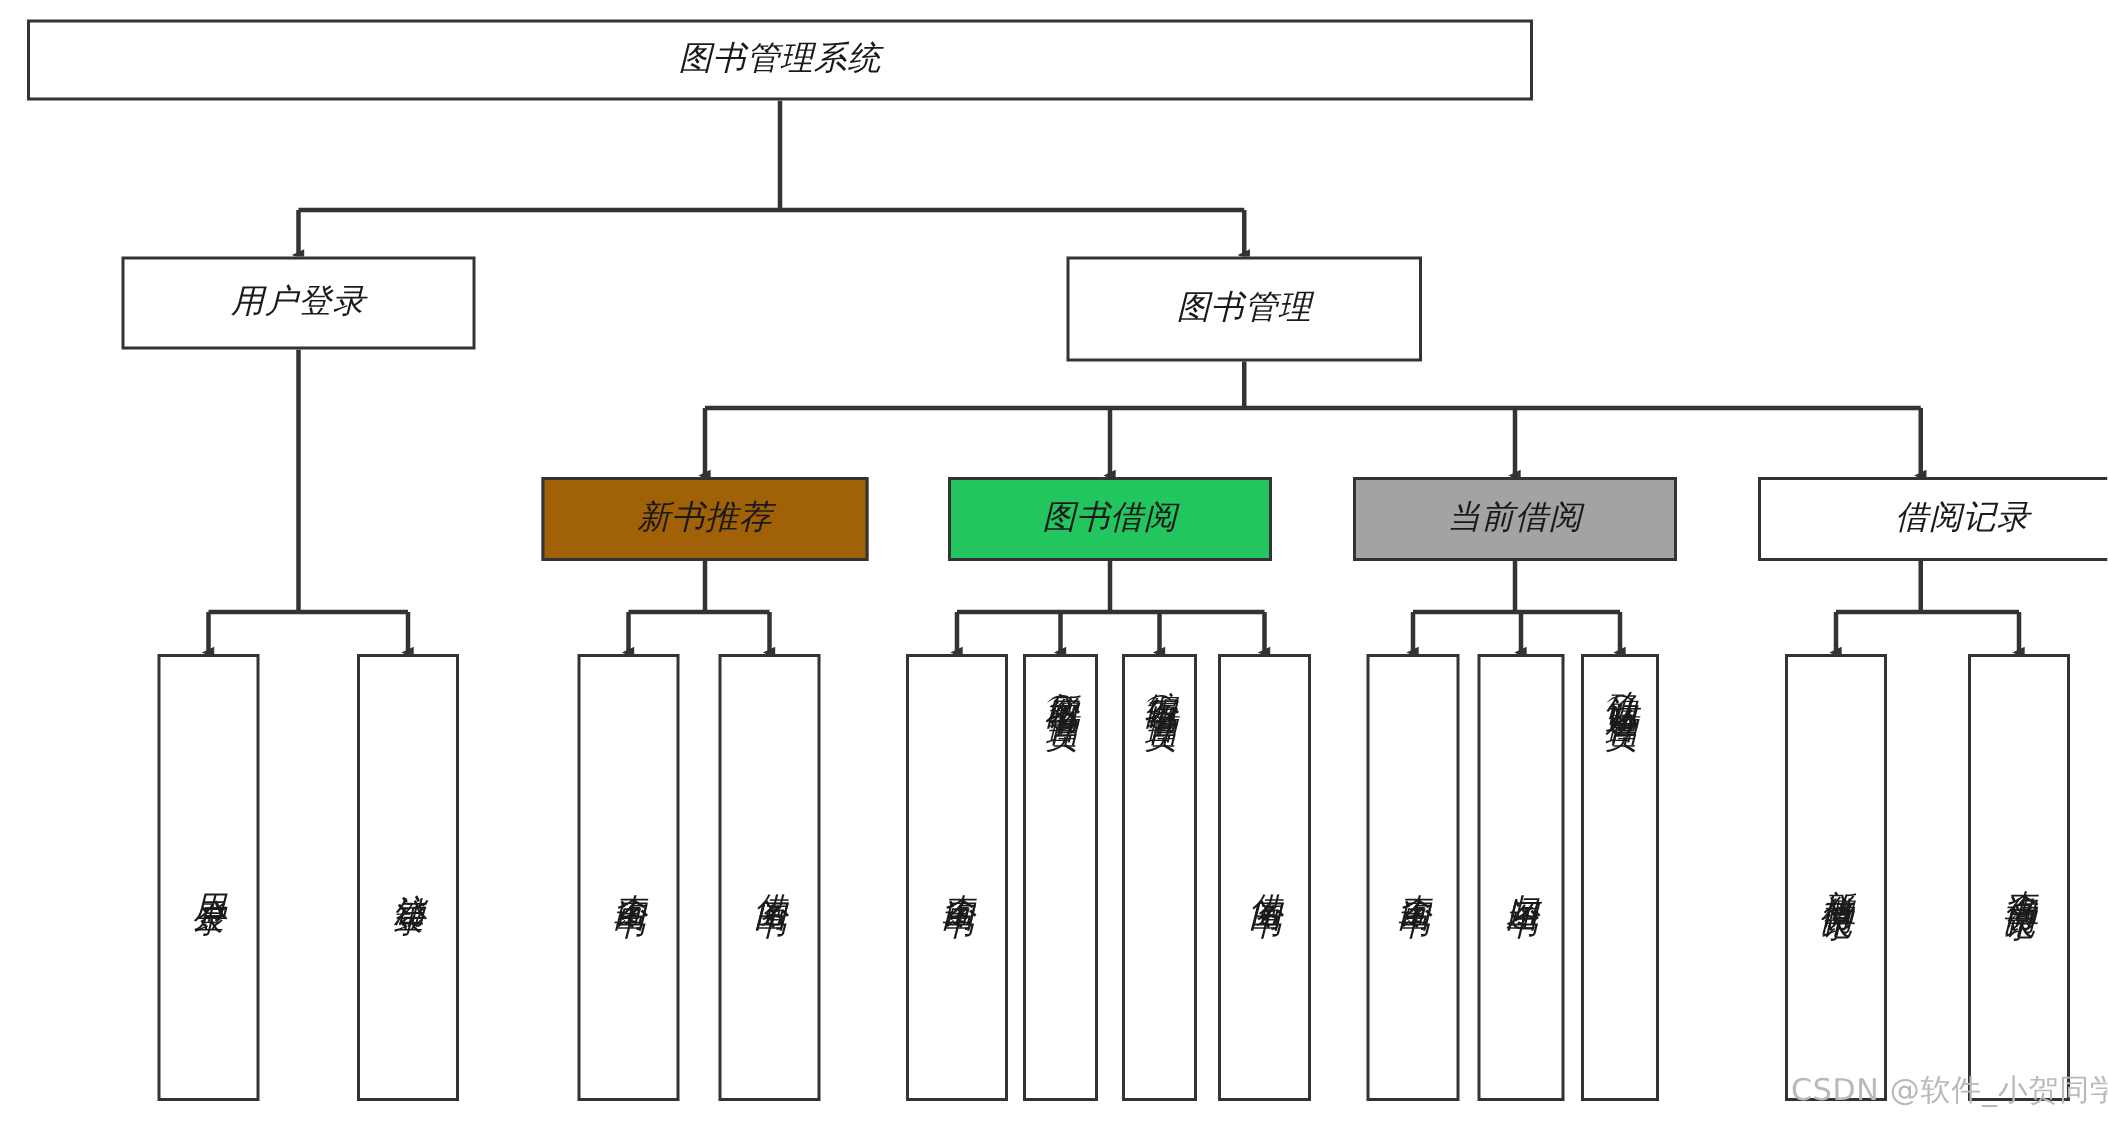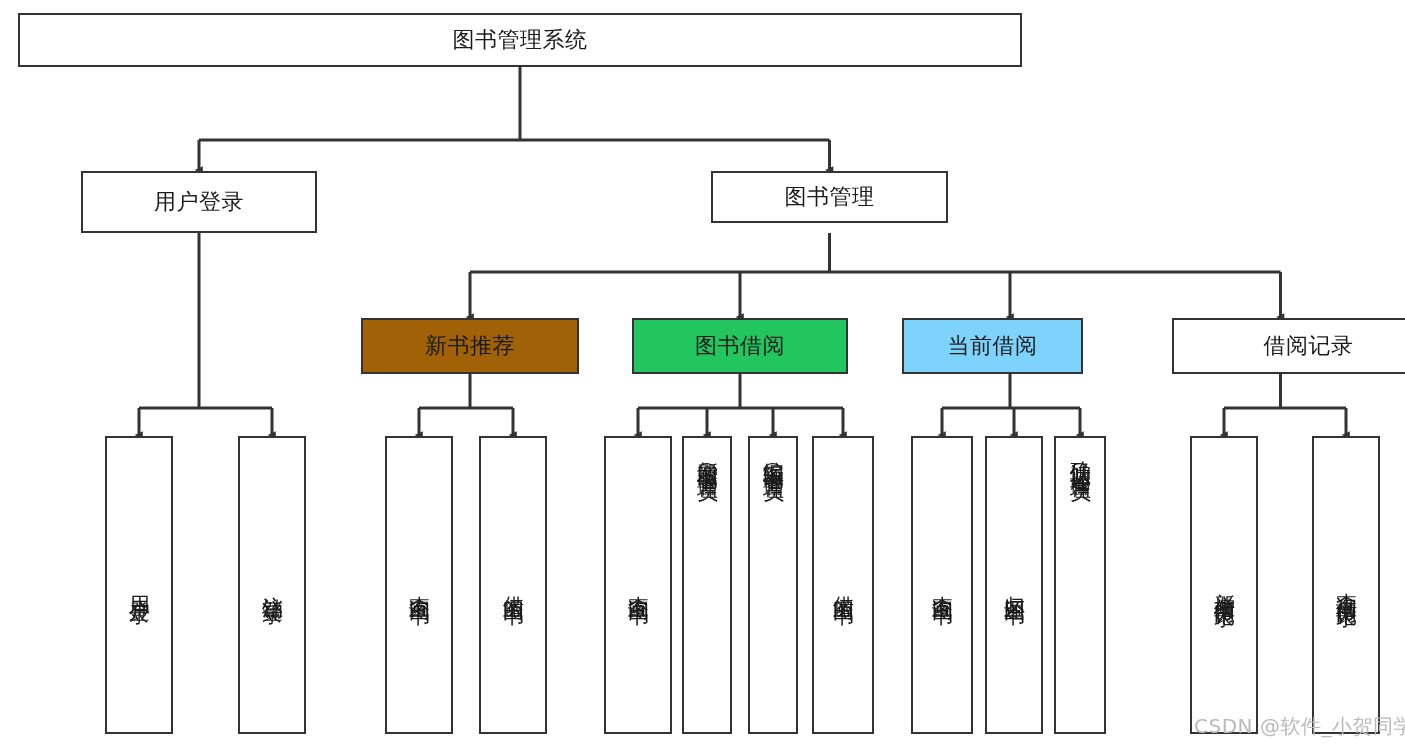--- a/index.html
+++ b/index.html
@@ -34,20 +34,21 @@
     display: flex;
     align-items: center;
     justify-content: center;
     color: #1a1a1a;
   }
   .node .label {
     display: block;
     text-align: right;
     line-height: 1.15;
     white-space: nowrap;
+    font-style: italic;
   }
   
   .node.h {
     font-size: 22px;
   }
   .node.h .label {
     letter-spacing: 0.5px;
   }
   
   .node.v {
@@ -124,30 +125,30 @@
       </g>
   </svg>
 
   <div id="nodes">
       <div class="node h" style="left: 18px; top: 13px; width: 1004px; height: 54px; border-color: rgb(51, 51, 51); background: rgb(255, 255, 255); color: rgb(26, 26, 26);">
         <span class="label">图书管理系统</span>
       </div>
       <div class="node h" style="left: 81px; top: 171px; width: 236px; height: 62px; border-color: rgb(51, 51, 51); background: rgb(255, 255, 255); color: rgb(26, 26, 26);">
         <span class="label">用户登录</span>
       </div>
-      <div class="node h" style="left: 711px; top: 171px; width: 237px; height: 52px; border-color: rgb(51, 51, 51); background: rgb(255, 255, 255); color: rgb(26, 26, 26);">
+      <div class="node h" style="left: 711px; top: 171px; width: 237px; height: 70px; border-color: rgb(51, 51, 51); background: rgb(255, 255, 255); color: rgb(26, 26, 26);">
         <span class="label">图书管理</span>
       </div>
       <div class="node h" style="left: 361px; top: 318px; width: 218px; height: 56px; border-color: rgb(51, 51, 51); background: #a16207; color: rgb(26, 26, 26);">
         <span class="label">新书推荐</span>
       </div>
       <div class="node h" style="left: 632px; top: 318px; width: 216px; height: 56px; border-color: rgb(51, 51, 51); background: #22c55e; color: rgb(26, 26, 26);">
         <span class="label">图书借阅</span>
       </div>
-      <div class="node h" style="left: 902px; top: 318px; width: 181px; height: 56px; border-color: rgb(51, 51, 51); background: #7dd3fc; color: rgb(26, 26, 26);">
+      <div class="node h" style="left: 902px; top: 318px; width: 216px; height: 56px; border-color: rgb(51, 51, 51); background: #a3a3a3; color: rgb(26, 26, 26);">
         <span class="label">当前借阅</span>
       </div>
       <div class="node h" style="left: 1172px; top: 318px; width: 249px; height: 56px; border-color: rgb(51, 51, 51); background: rgb(255, 255, 255); color: rgb(26, 26, 26); padding-left: 24px;">
         <span class="label">借阅记录</span>
       </div>
       <div class="node v center" style="left: 105px; top: 436px; width: 68px; height: 298px; border-color: rgb(51, 51, 51); background: rgb(255, 255, 255); color: rgb(26, 26, 26);">
         <span class="label">用户登录</span>
       </div>
       <div class="node v center" style="left: 238px; top: 436px; width: 68px; height: 298px; border-color: rgb(51, 51, 51); background: rgb(255, 255, 255); color: rgb(26, 26, 26);">
         <span class="label">注销登录</span>

